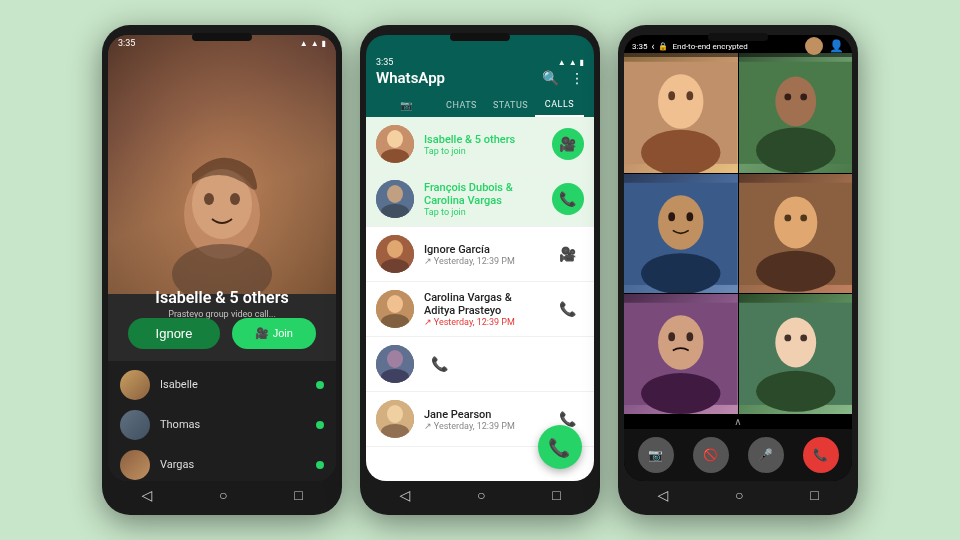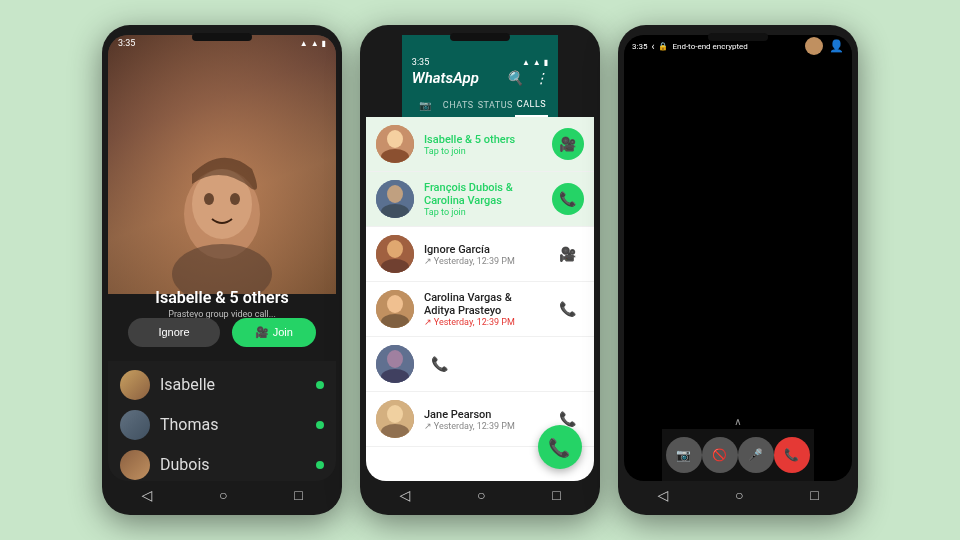--- a/index.html
+++ b/index.html
@@ -39,21 +39,20 @@
       border-radius: 4px;
       z-index: 10;
     }
     .phone-screen {
       flex: 1;
       border-radius: 20px;
       overflow: hidden;
       position: relative;
       display: flex;
       flex-direction: column;
-      align-items: center;
     }
     .phone-bottom-bar {
       display: flex;
       justify-content: space-around;
       align-items: center;
       padding: 6px 0 2px;
       background: #1a1a1a;
     }
     .nav-icon {
       color: #ccc;
@@ -125,26 +124,26 @@
       position: absolute;
       top: 62%;
       left: 0; right: 0;
       display: flex;
       justify-content: center;
       gap: 12px;
       z-index: 5;
       padding: 6px 20px;
     }
     .btn-ignore {
-      background: #404040;
+      background: #15803d;
       color: #fff;
       border: none;
       border-radius: 20px;
       padding: 8px 18px;
-      font-size: 11px;
+      font-size: 13px;
       cursor: pointer;
       flex: 1;
     }
     .btn-join {
       background: #25d366;
       color: #fff;
       border: none;
       border-radius: 20px;
       padding: 8px 14px;
       font-size: 11px;
@@ -176,21 +175,21 @@
       border-radius: 50%;
       background: #555;
       overflow: hidden;
       flex-shrink: 0;
     }
     .av-isabelle { background: linear-gradient(135deg, #c8a060, #8b6040); }
     .av-thomas { background: linear-gradient(135deg, #607080, #405060); }
     .av-mariam { background: linear-gradient(135deg, #8b6040, #c09060); }
     .participant-name {
       color: #ddd;
-      font-size: 16px;
+      font-size: 11px;
       flex: 1;
     }
     .online-dot {
       width: 8px;
       height: 8px;
       border-radius: 50%;
       background: #25d366;
     }
 
     
@@ -198,21 +197,20 @@
       background: #075e54;
       padding: 22px 10px 0;
       display: flex;
       flex-direction: column;
     }
     .wa-title-row {
       display: flex;
       align-items: center;
       justify-content: space-between;
       padding-bottom: 6px;
-      font-style: italic;
     }
     .wa-title {
       color: #fff;
       font-size: 15px;
       font-weight: 600;
     }
     .wa-header-icons {
       display: flex;
       gap: 10px;
       align-items: center;
@@ -417,21 +415,21 @@
           <span class="participant-name">Isabelle</span>
           <div class="online-dot"></div>
         </div>
         <div class="participant-row">
           <div class="participant-avatar av-thomas"></div>
           <span class="participant-name">Thomas</span>
           <div class="online-dot"></div>
         </div>
         <div class="participant-row">
           <div class="participant-avatar av-mariam"></div>
-          <span class="participant-name">Dubois</span>
+          <span class="participant-name">Vargas</span>
           <div class="online-dot"></div>
         </div>
 
       </div>
     </div>
   </div>
   <div class="phone-bottom-bar">
     <span class="nav-icon">◁</span>
     <span class="nav-icon">○</span>
     <span class="nav-icon">□</span>

